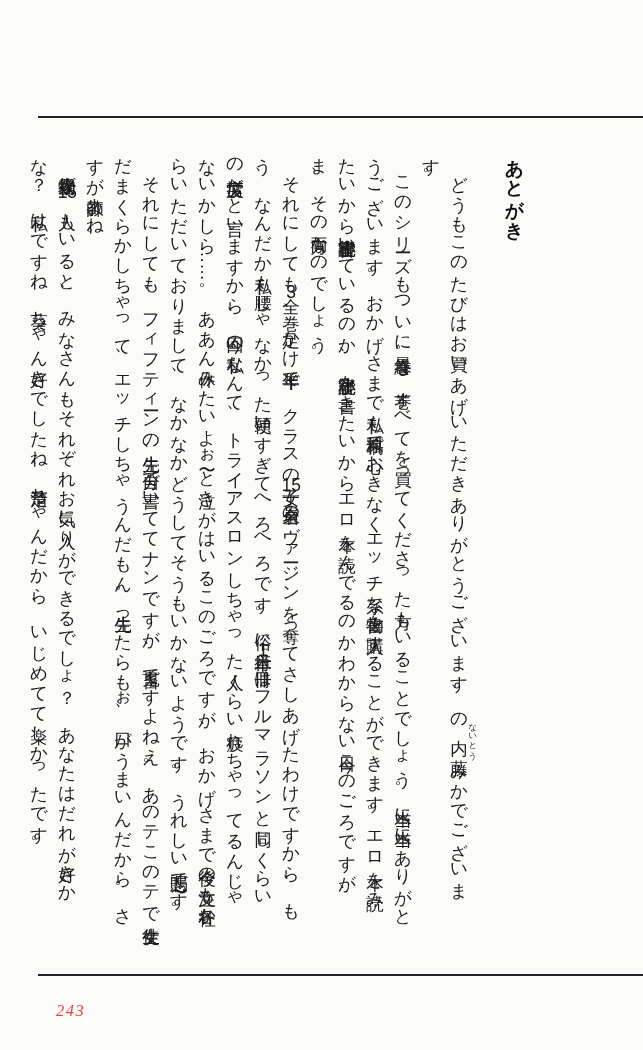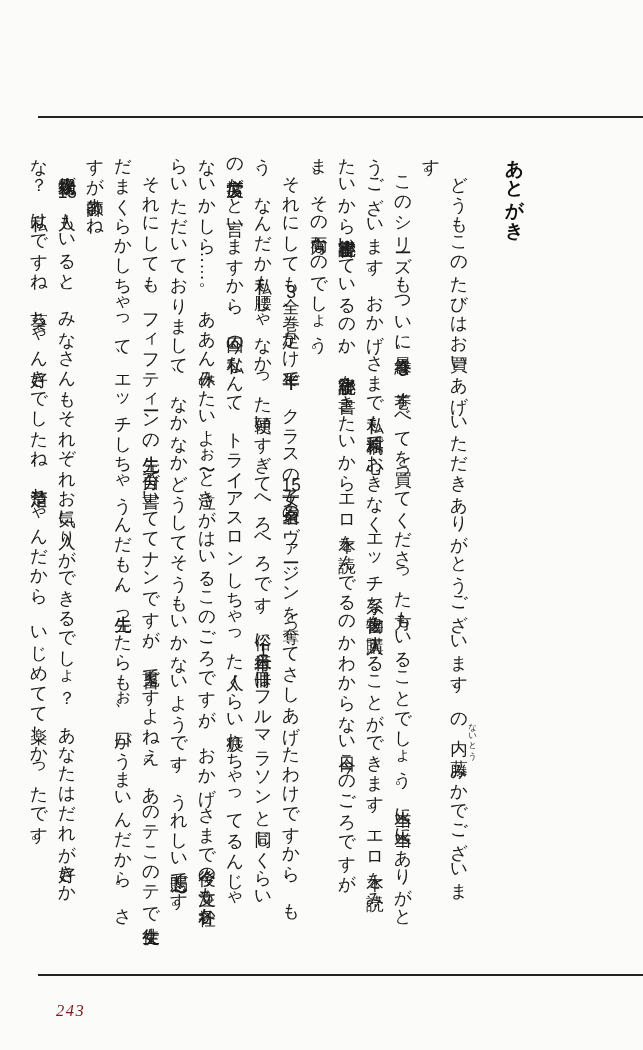--- a/index.html
+++ b/index.html
@@ -52,21 +52,21 @@
     color: #2a2a2a;
   }
   .page-number {
     position: absolute;
     left: 56px;
     top: 1001px;
     font-family: "Liberation Serif", serif;
     font-style: italic;
     font-size: 16.5px;
     letter-spacing: 1.5px;
-    color: #7f1d1d;
+    color: #ef4444;
   }
 </style>
 </head>
 <body>
 
 <div class="page">
   <div class="rule rule-top"></div>
   <div class="rule rule-bottom"></div>
 
   <div class="text-block">

